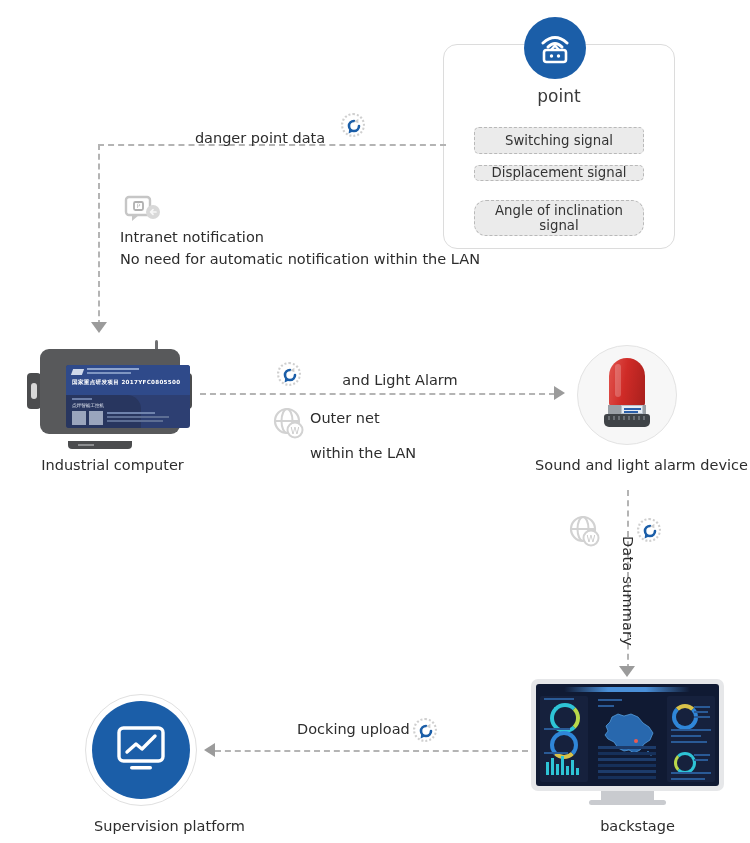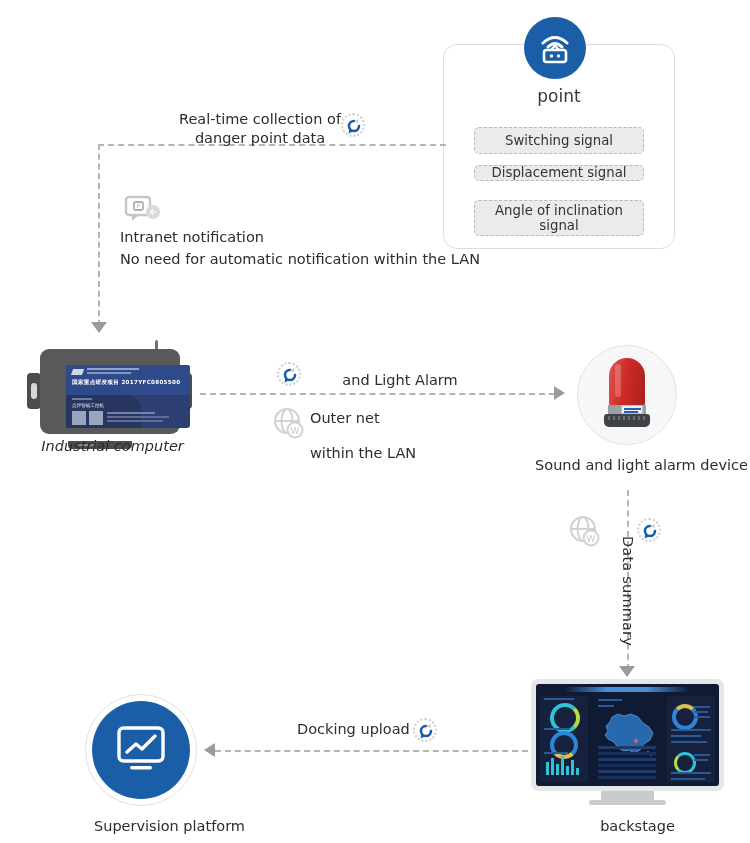--- a/index.html
+++ b/index.html
@@ -11,21 +11,21 @@
   #sensor-panel{left:443px;top:44px;width:232px;height:205px;border:1px solid #dcdcdc;
      border-radius:14px;background:#fff;box-sizing:border-box;}
   #sensor-icon{left:524px;top:17px;width:62px;height:62px;border-radius:50%;
      background:#1b5ea8;display:flex;align-items:center;justify-content:center;}
   #sensor-title{left:443px;top:86px;width:232px;text-align:center;font-size:17px;color:#3a3a3a;}
   .chip{position:absolute;left:474px;width:170px;background:#ebebeb;border:1px dashed #b9b9b9;
      border-radius:5px;box-sizing:border-box;font-size:13.3px;color:#333;text-align:center;
      display:flex;align-items:center;justify-content:center;line-height:1.15;}
   #chip0{top:127px;height:27px;}
   #chip1{top:165px;height:16px;}
-  #chip2{top:200px;height:36px;padding:0 4px;}
+  #chip2{top:200px;height:36px;padding:0 4px;border-radius:12px;}
 
   
   .hline{position:absolute;height:0;border-top:2px dashed #b4b4b4;}
   .vline{position:absolute;width:0;border-left:2px dashed #b4b4b4;}
   .arrow-d{position:absolute;width:0;height:0;border-left:8px solid transparent;
      border-right:8px solid transparent;border-top:11px solid #9b9b9b;}
   .arrow-r{position:absolute;width:0;height:0;border-top:7px solid transparent;
      border-bottom:7px solid transparent;border-left:11px solid #9b9b9b;}
   .arrow-l{position:absolute;width:0;height:0;border-top:7px solid transparent;
      border-bottom:7px solid transparent;border-right:11px solid #9b9b9b;}
@@ -35,21 +35,21 @@
   #lbl-realtime{left:170px;top:110px;width:180px;text-align:center;}
   #lbl-intranet1{left:120px;top:228px;font-size:14.5px;}
   #lbl-intranet2{left:120px;top:250px;font-size:14.5px;}
   #lbl-edge{left:305px;top:352px;width:190px;text-align:center;}
   #lbl-outer1{left:310px;top:409px;}
   #lbl-outer2{left:310px;top:425px;width:250px;}
   #lbl-docking{left:297px;top:720px;}
   #lbl-datasummary{left:618px;top:536px;writing-mode:vertical-rl;font-size:14.5px;letter-spacing:.2px;}
 
   .cap{position:absolute;font-size:14.5px;color:#2d2d2d;text-align:center;}
-  #cap-ipc{left:0px;top:438px;width:225px;font-style:italic;}
+  #cap-ipc{left:0px;top:457px;width:225px;}
   #cap-alarm{left:533px;top:457px;width:217px;}
   #cap-backstage{left:545px;top:818px;width:185px;}
   #cap-super{left:62px;top:818px;width:215px;}
 
   
   .sync{position:absolute;width:24px;height:24px;border-radius:50%;
      border:2px dotted #cfcfcf;box-sizing:border-box;}
   .sync svg{position:absolute;left:2px;top:2px;}
 
   
@@ -157,21 +157,21 @@
 
 <div class="chip" id="chip0">Switching signal</div>
 <div class="chip" id="chip1">Displacement signal</div>
 <div class="chip" id="chip2">Angle of inclination signal</div>
 
 <div class="hline" style="left:98px;top:144px;width:348px;"></div>
 <div class="vline" style="left:98px;top:144px;height:182px;"></div>
 <div class="arrow-d" style="left:91px;top:322px;"></div>
 
 <div class="lbl" id="lbl-realtime">
-  <span>Real-time collection of</span><br>
+  <br>
   <span>danger point data</span>
 </div>
 
 <div class="sync" style="left:341px;top:113px;">
   <svg width="18" height="18" viewBox="0 0 18 18">
     <path d="M14 9 A5 5 0 1 1 9 4" stroke="#1b5ea8" stroke-width="2.6" fill="none" stroke-linecap="round"></path>
     <path d="M13.4 1.8 L13.4 6.2 L9.2 4.4 Z" fill="#cfcfcf"></path>
     <path d="M4.2 12.2 L3.6 16.4 L8 14.6 Z" fill="#1b5ea8"></path>
   </svg>
 </div>

